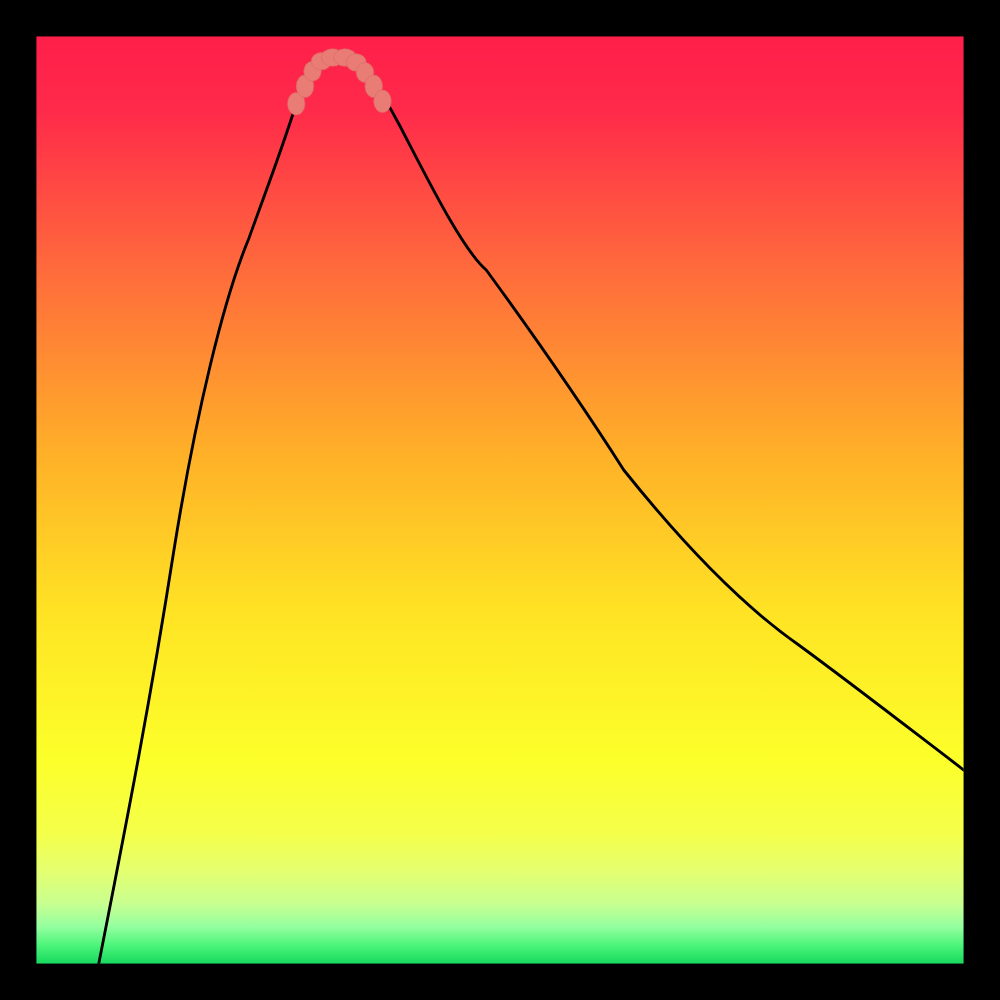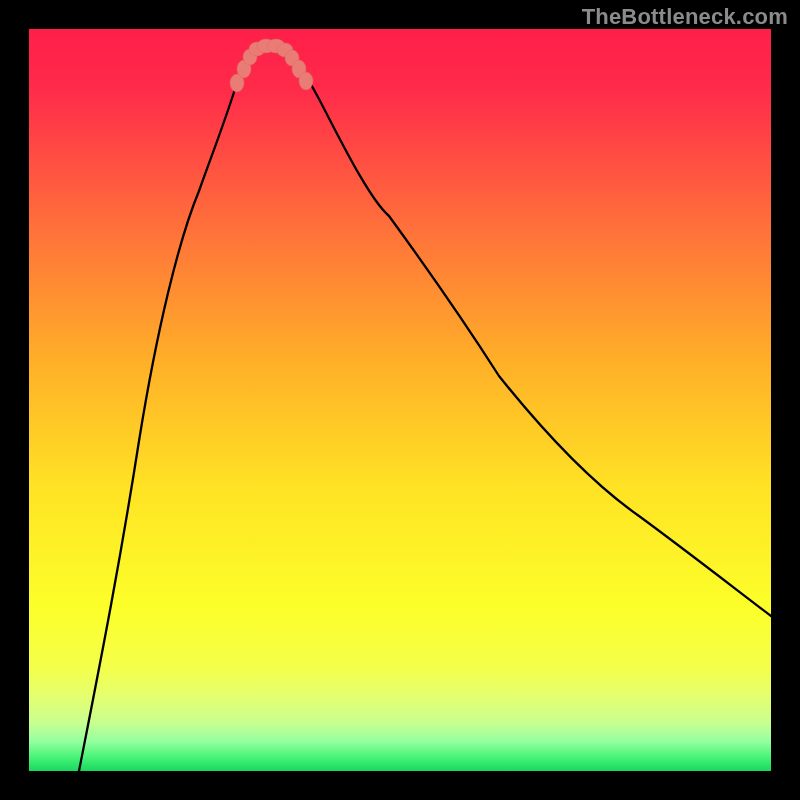--- a/index.html
+++ b/index.html
@@ -45,21 +45,20 @@
   .dot {
     fill: #e97d76;
     stroke: #d86a63;
     stroke-width: 0.5;
   }
 </style>
 </head>
 <body>
 
 <div class="frame">
-  <div class="watermark">TheBottleneck.com</div>
 
   <svg viewBox="0 0 742 742" preserveAspectRatio="none">
     <defs>
       <linearGradient id="bg" x1="0" y1="0" x2="0" y2="1">
         <stop offset="0%" stop-color="#ff1f4a"></stop>
         <stop offset="8%" stop-color="#ff2a4a"></stop>
         <stop offset="25%" stop-color="#ff6a3c"></stop>
         <stop offset="45%" stop-color="#ffb028"></stop>
         <stop offset="62%" stop-color="#ffe324"></stop>
         <stop offset="78%" stop-color="#fcff2a"></stop>

